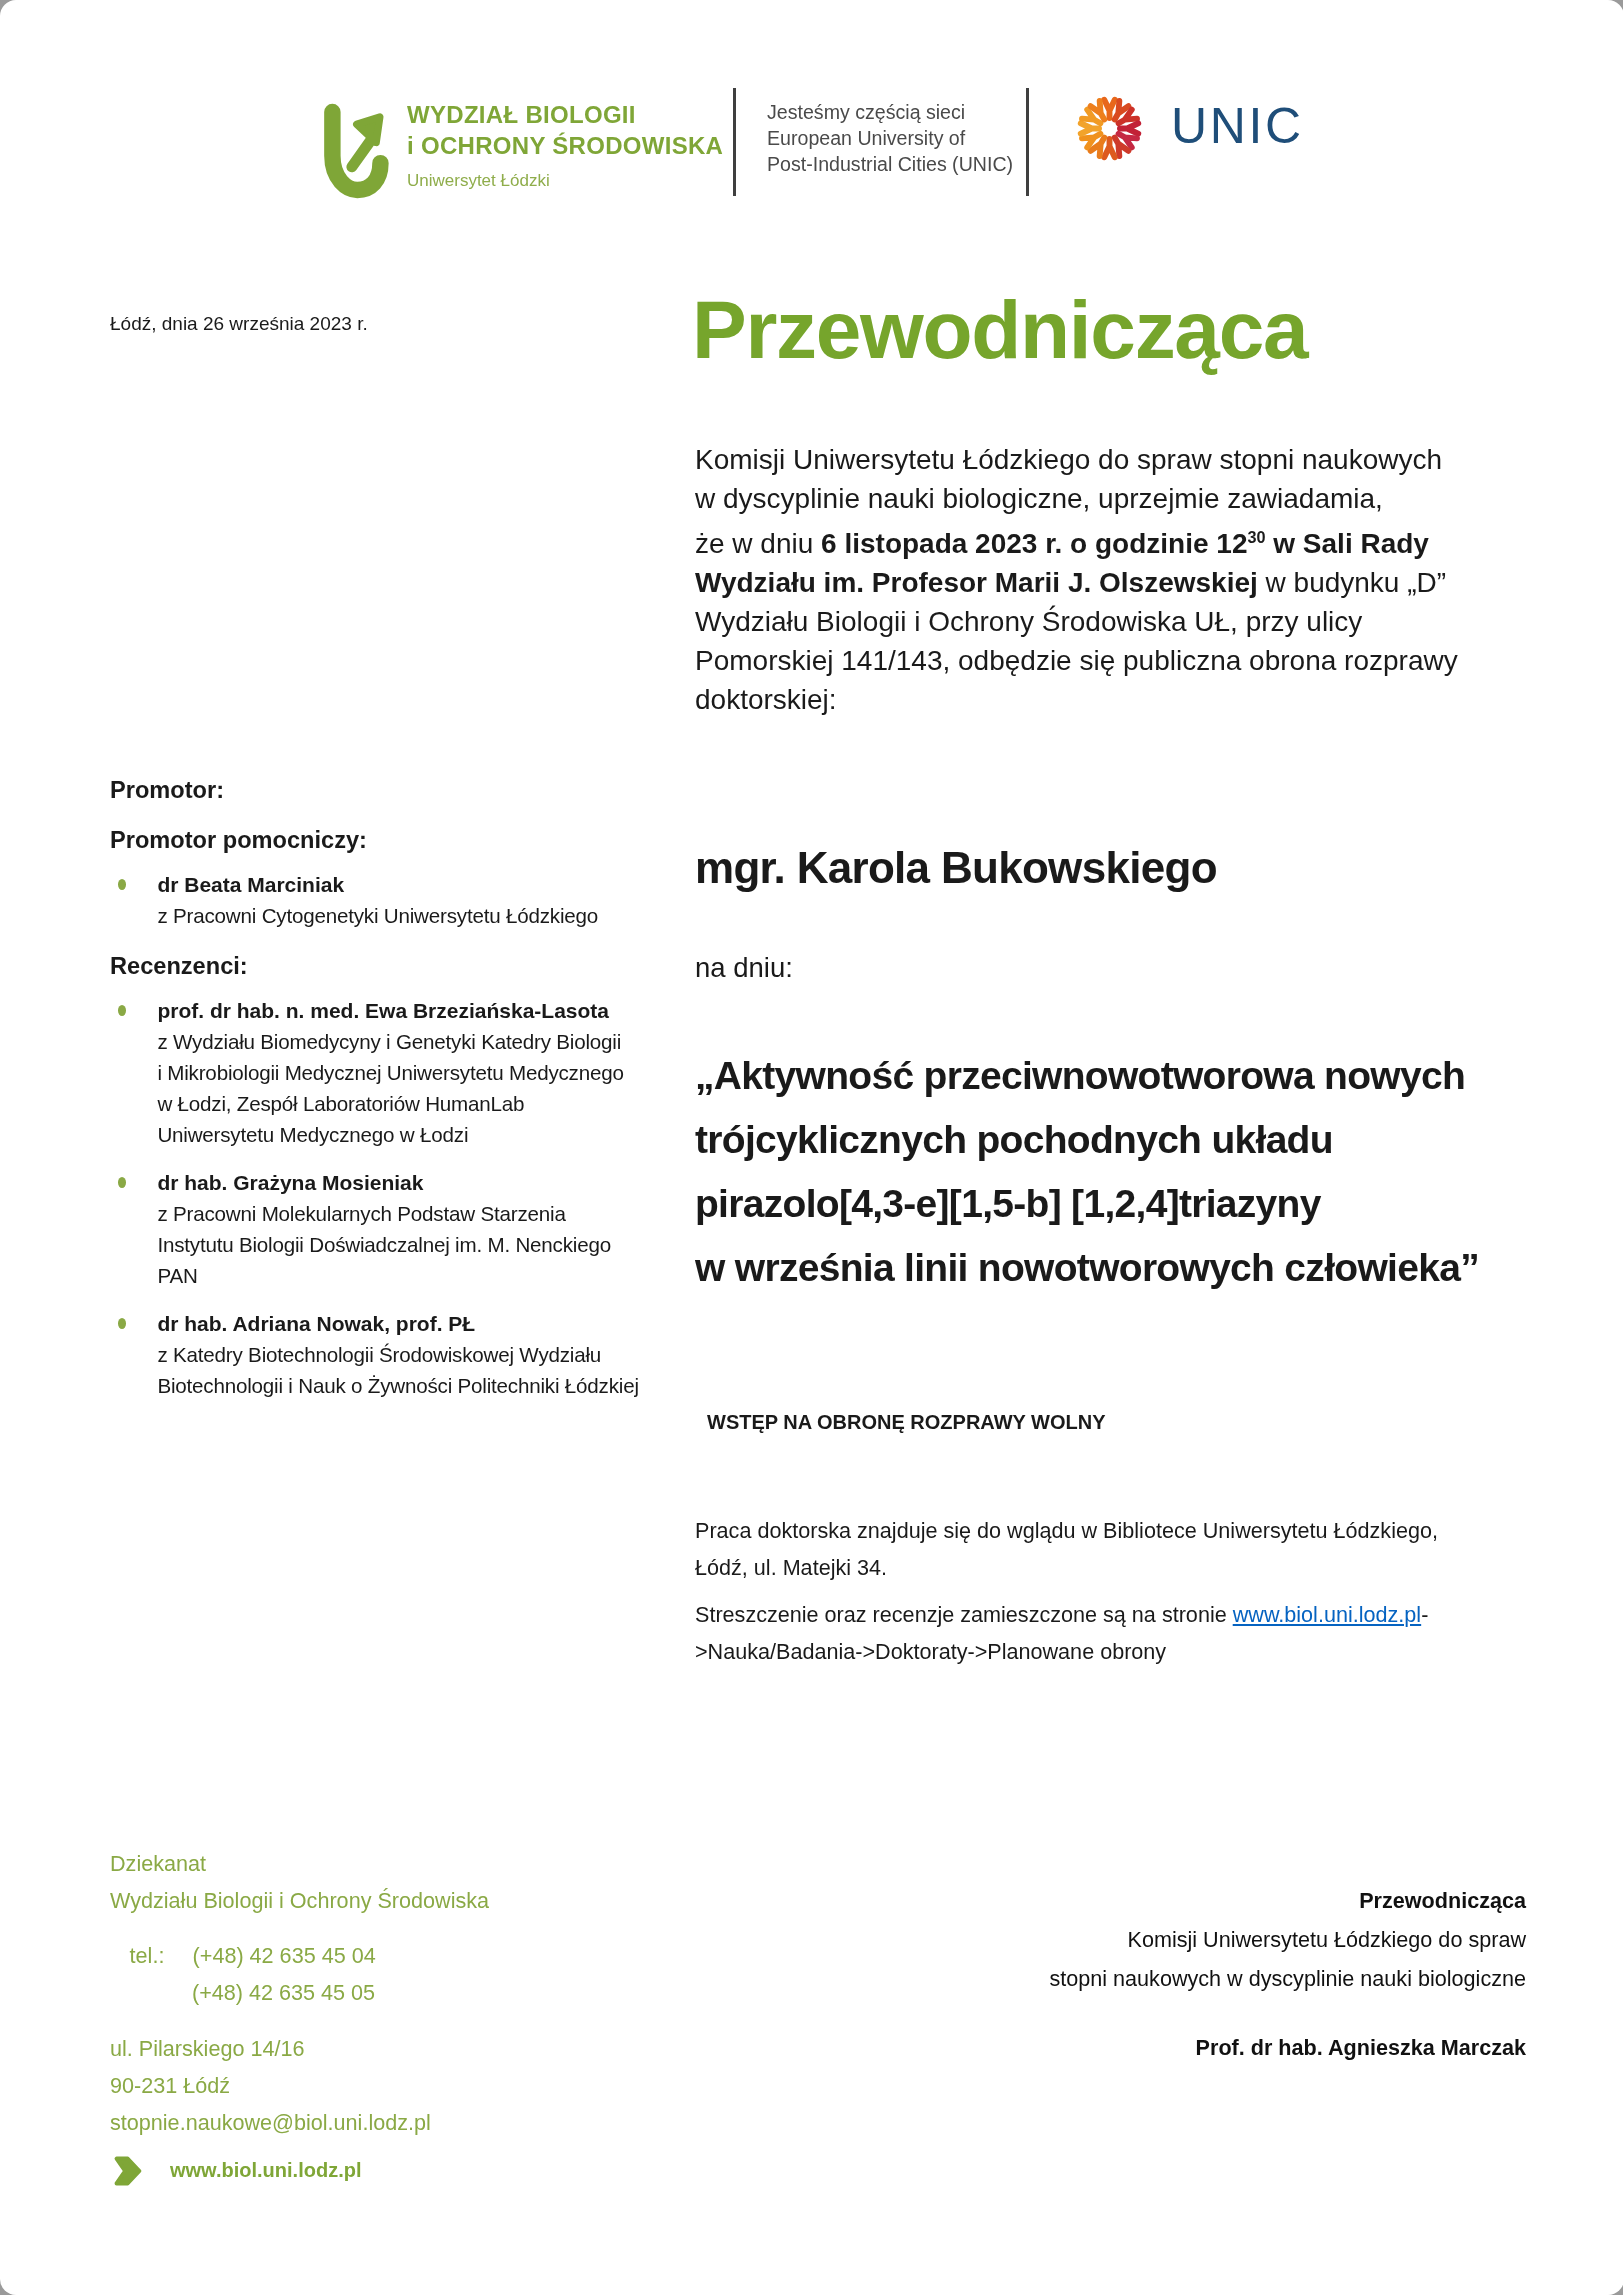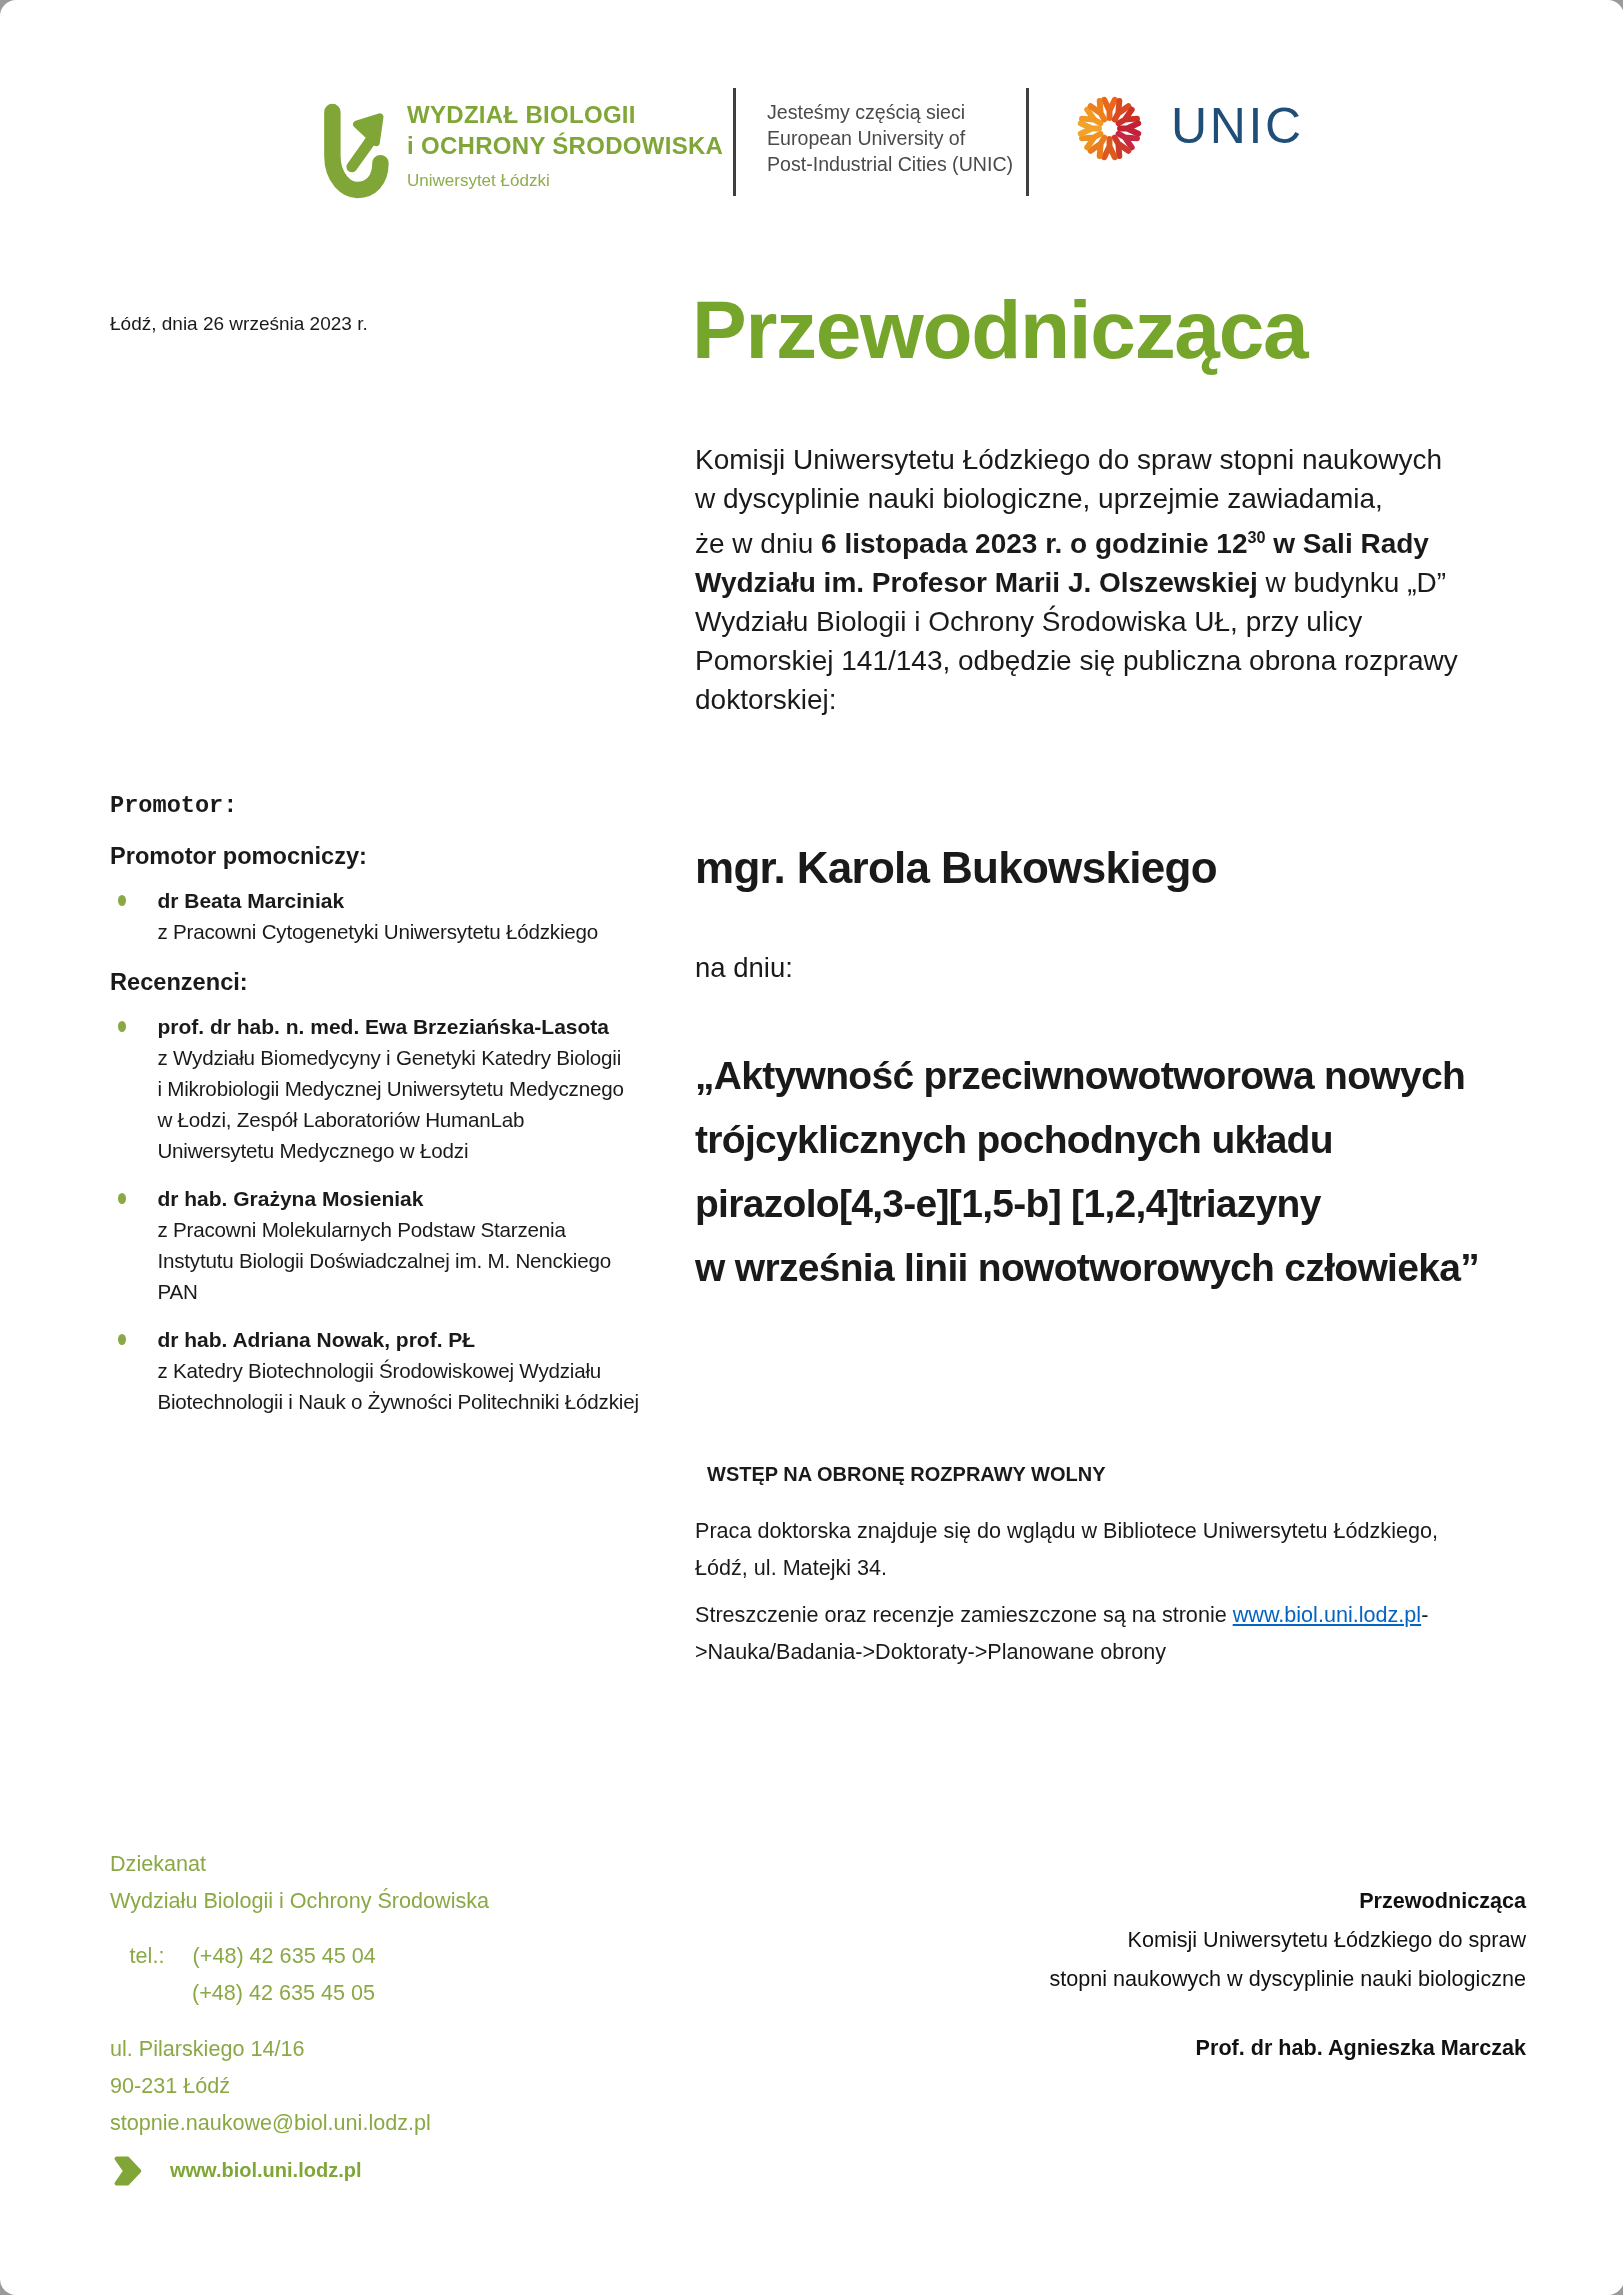--- a/index.html
+++ b/index.html
@@ -27,34 +27,34 @@
   .doc-title{left:692px;top:287px;font-size:82px;line-height:86px;font-weight:bold;color:#76a52c;letter-spacing:-1.3px;white-space:nowrap;}
 
   .announce{left:695px;top:440px;font-size:28px;line-height:39px;}
   .announce .a-line{white-space:nowrap;}
   .announce b{font-weight:bold;}
   .sup{font-size:58%;vertical-align:super;font-weight:bold;}
 
   
   .left-col{left:110px;top:775px;width:602px;}
   .lc-h{font-size:23.6px;font-weight:bold;line-height:30px;margin:19.6px 0 14.4px 0;white-space:nowrap;}
-  .lc-h.first{margin-top:16px;font-family:Liberation Mono, monospace;}
+  .lc-h.first{margin-top:0;}
   .person{display:flex;margin-bottom:17px;}
   .dot{flex:none;width:8.5px;height:11px;border-radius:50%;background:#8aa945;margin:10.5px 0 0 7.9px;}
   .ptxt{margin-left:31px;}
   .pname{font-size:21px;font-weight:bold;line-height:31px;white-space:nowrap;}
   .pline{font-size:20.6px;line-height:31px;letter-spacing:-0.2px;white-space:nowrap;}
 
   
   .candidate-name{left:695px;top:843px;font-size:44px;font-weight:bold;letter-spacing:-0.7px;white-space:nowrap;}
   .topic-label{left:695px;top:952px;font-size:27.5px;white-space:nowrap;}
   .thesis{left:695px;top:1044px;font-size:39px;font-weight:bold;line-height:64px;letter-spacing:-0.7px;}
   .thesis div{white-space:nowrap;}
 
-  .defense-heading{left:707px;top:1463px;font-size:20px;font-weight:bold;white-space:nowrap;}
+  .defense-heading{left:707px;top:1411px;font-size:20px;font-weight:bold;white-space:nowrap;}
   .defense-info{left:695px;top:1512px;font-size:21.6px;line-height:37px;}
   .defense-info div{white-space:nowrap;}
   .summary{left:695px;top:1596px;font-size:21.6px;line-height:37px;}
   .summary div{white-space:nowrap;}
   .link{color:#0563c1;text-decoration:underline;cursor:pointer;}
 
   
   .footer-left{left:110px;top:1845px;font-size:21.6px;line-height:37px;color:#8aa945;}
   .footer-left div{white-space:nowrap;}
   .fl-gap{height:18.3px;}

